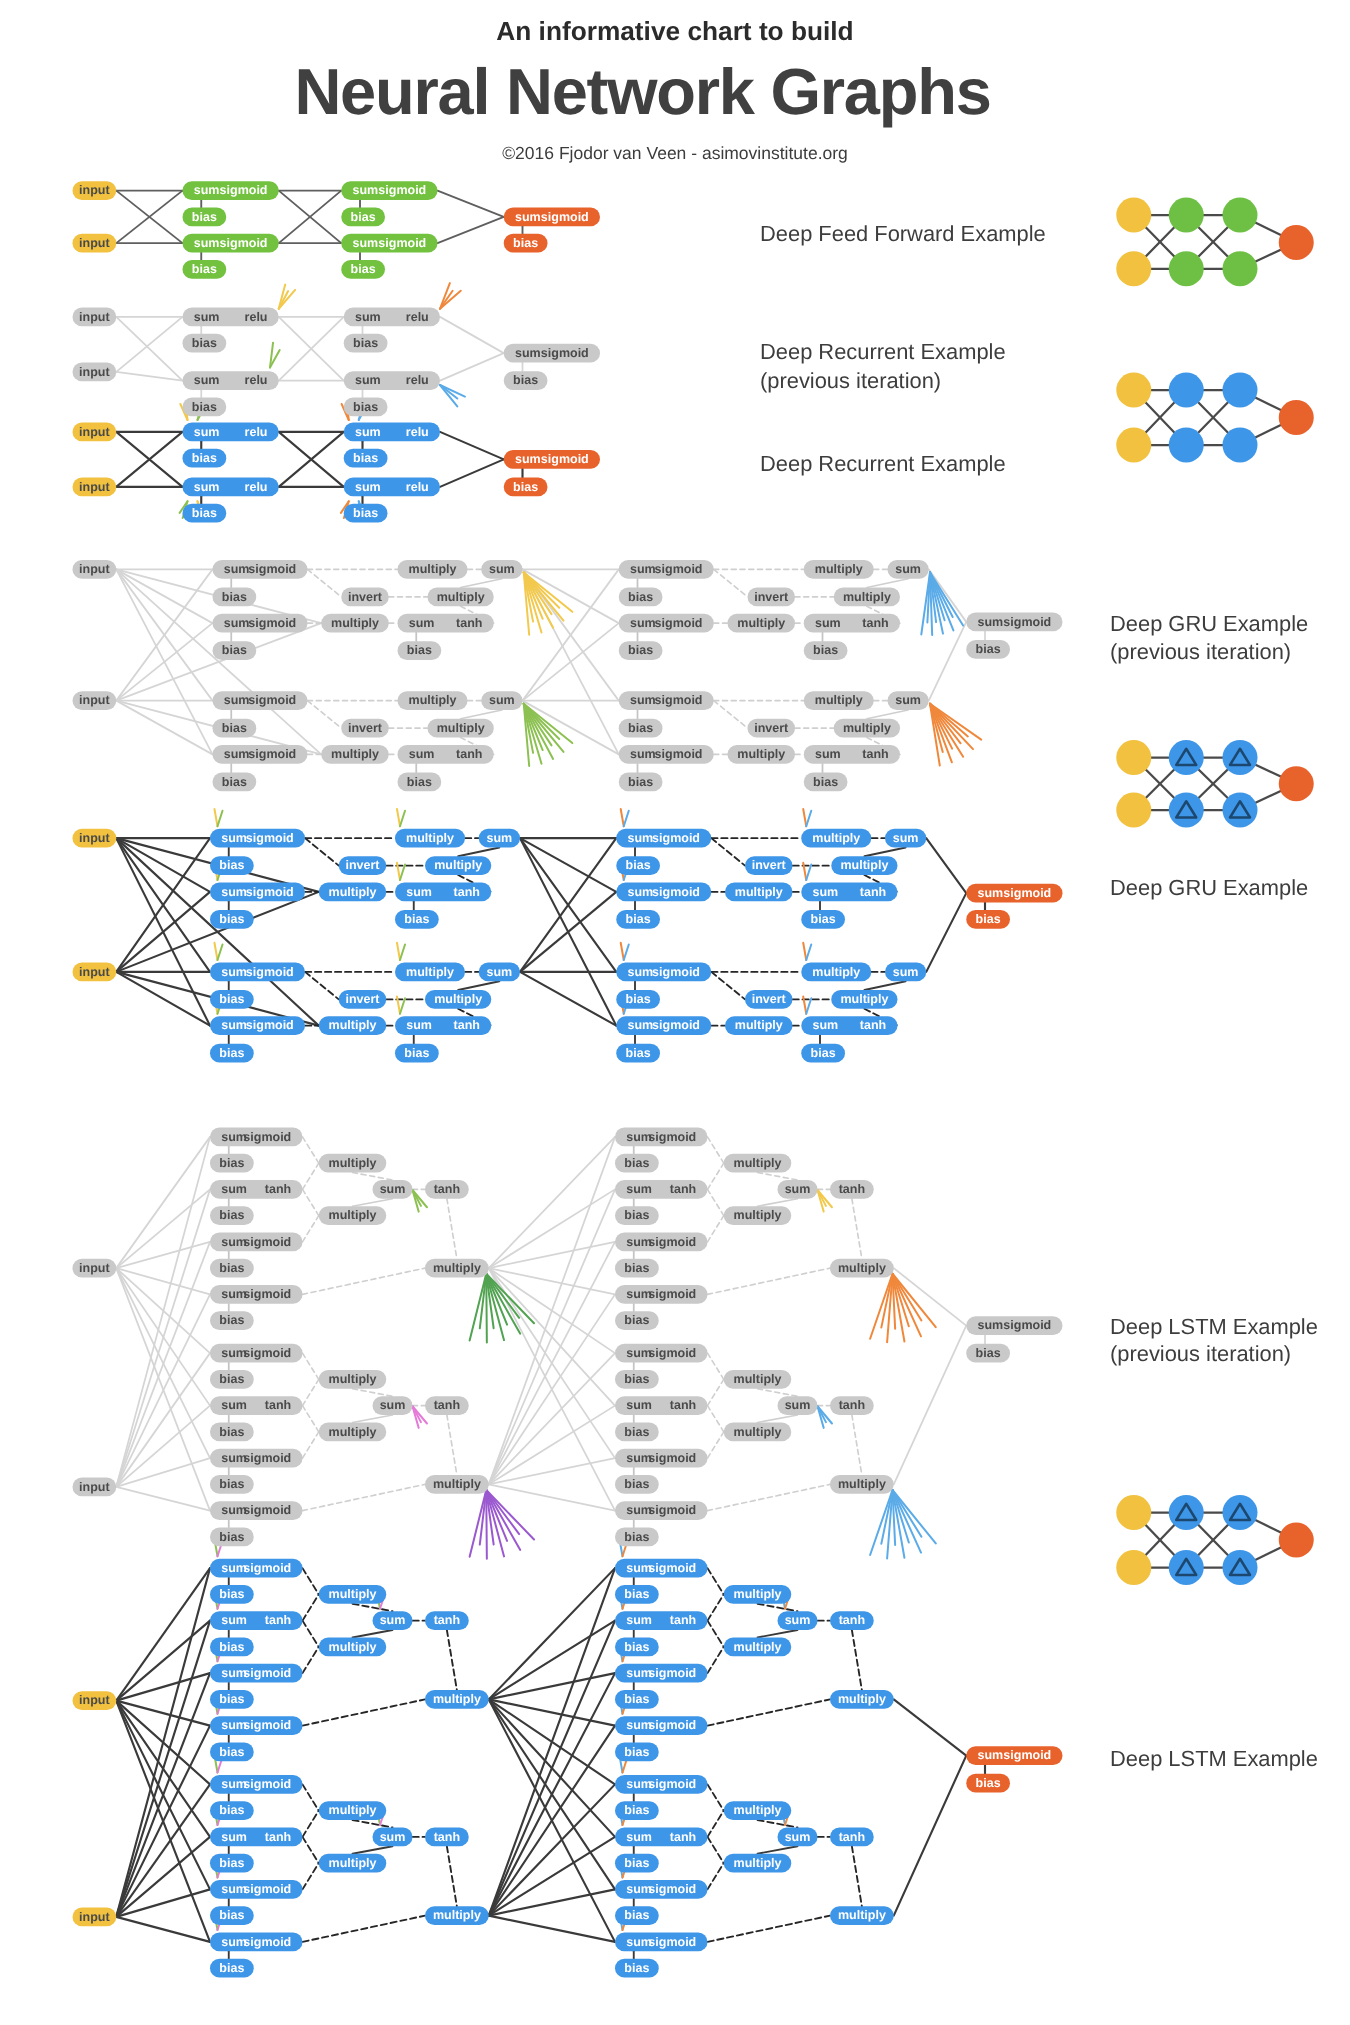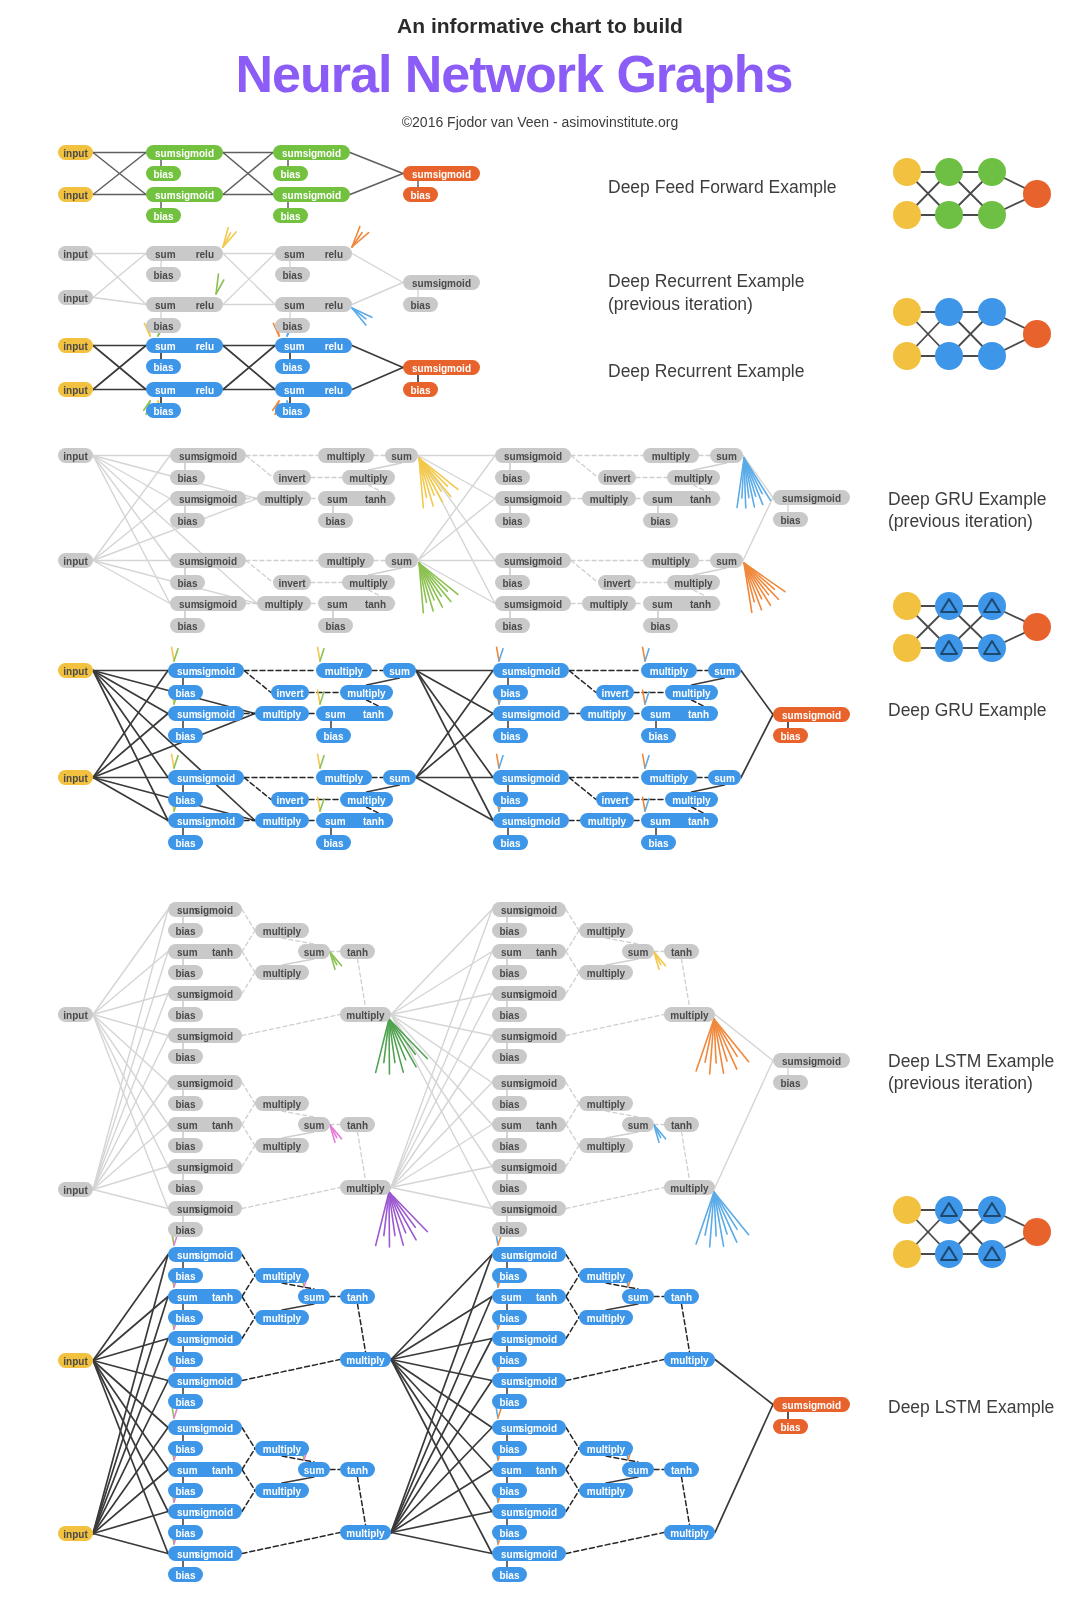--- a/index.html
+++ b/index.html
@@ -1,21 +1,21 @@
 <!DOCTYPE html>
 <html><head>
 <meta charset="utf-8">
 <style>
   html,body{margin:0;padding:0;background:#ffffff;}
   .stage{position:relative;width:1080px;height:1620px;background:#ffffff;overflow:hidden;
          font-family:"Liberation Sans", sans-serif;}
   .kicker{position:absolute;left:0;top:14px;width:1080px;text-align:center;
           font-size:21px;font-weight:600;color:#2b2b2b;}
   .main-title{position:absolute;left:0;top:44px;width:1028px;text-align:center;
-          font-size:52px;font-weight:700;letter-spacing:-1px;color:#8b5cf6;}
+          font-size:52px;font-weight:700;letter-spacing:-1px;color:#404040;}
   .credit{position:absolute;left:0;top:114px;width:1080px;text-align:center;
           font-size:14px;color:#3c3c3c;}
   svg{position:absolute;left:0;top:0;}
 </style>
 </head>
 <body>
 
 <div class="stage">
   <div class="kicker">An informative chart to build</div>
   <div class="main-title">Neural Network Graphs</div>

